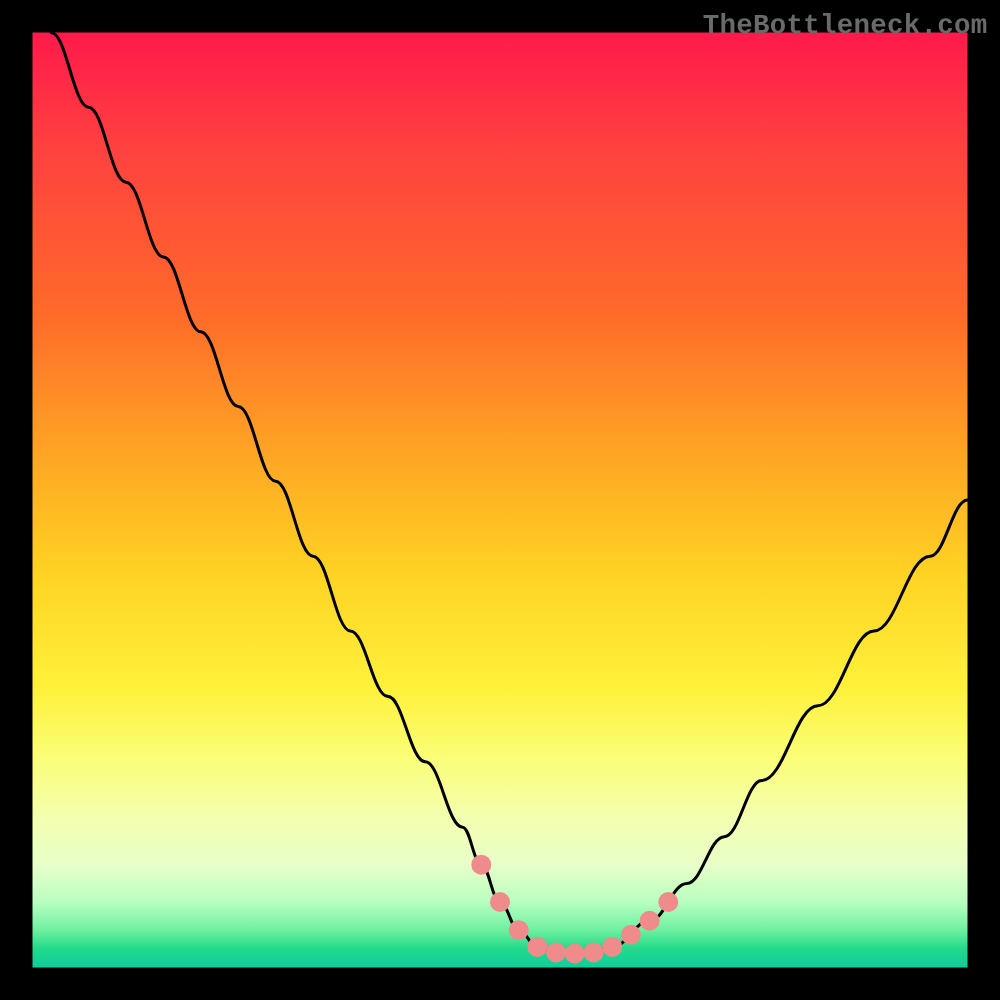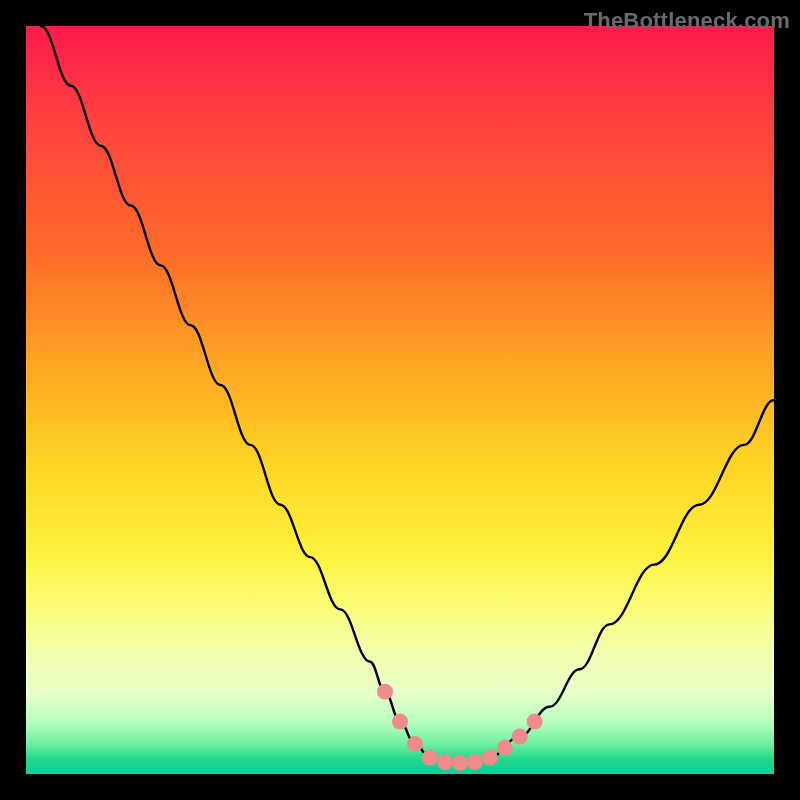--- a/index.html
+++ b/index.html
@@ -9,20 +9,21 @@
     height: 800px;
     overflow: hidden;
     background: #000;
     font-family: Arial, Helvetica, sans-serif;
   }
   .chart-wrap {
     position: relative;
     width: 800px;
     height: 800px;
     background: #000;
+    font-family: Liberation Mono, monospace;
   }
   .plot-area {
     position: absolute;
     left: 26px;
     top: 26px;
     width: 748px;
     height: 748px;
     background: linear-gradient(
       to bottom,
       #ff1a4b 0%,

